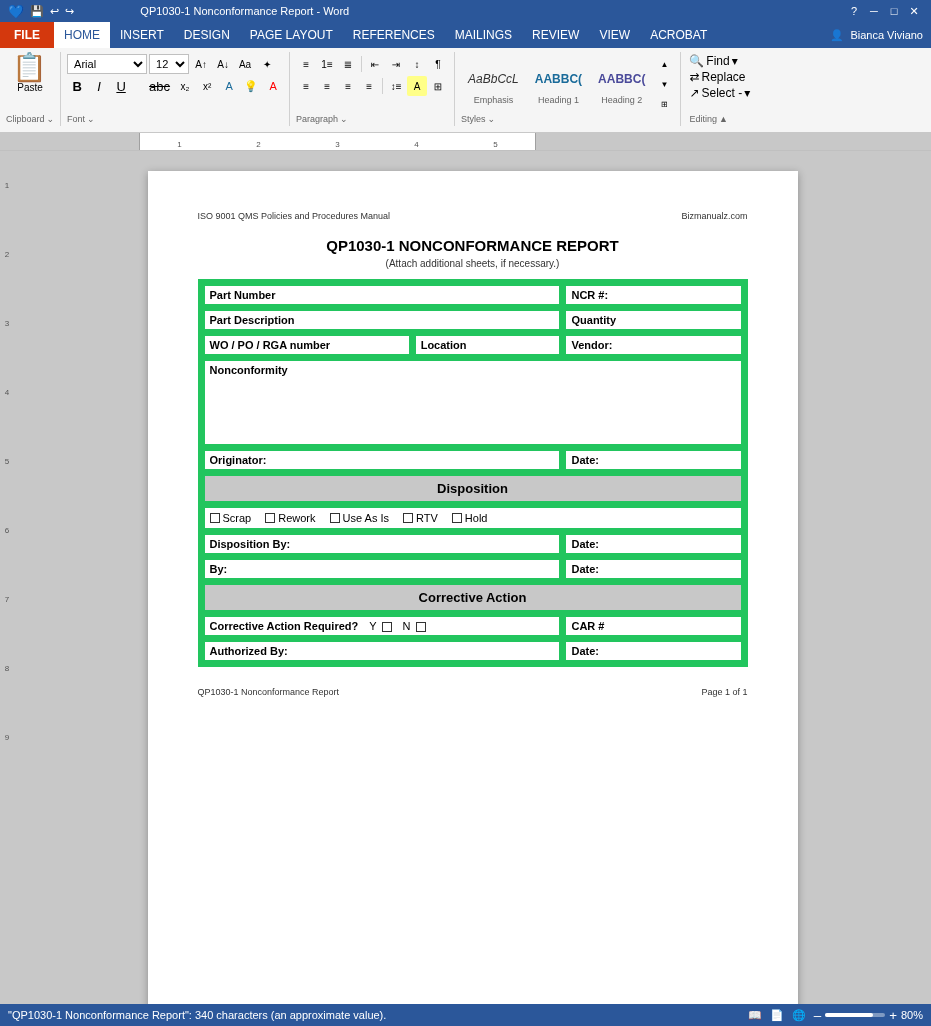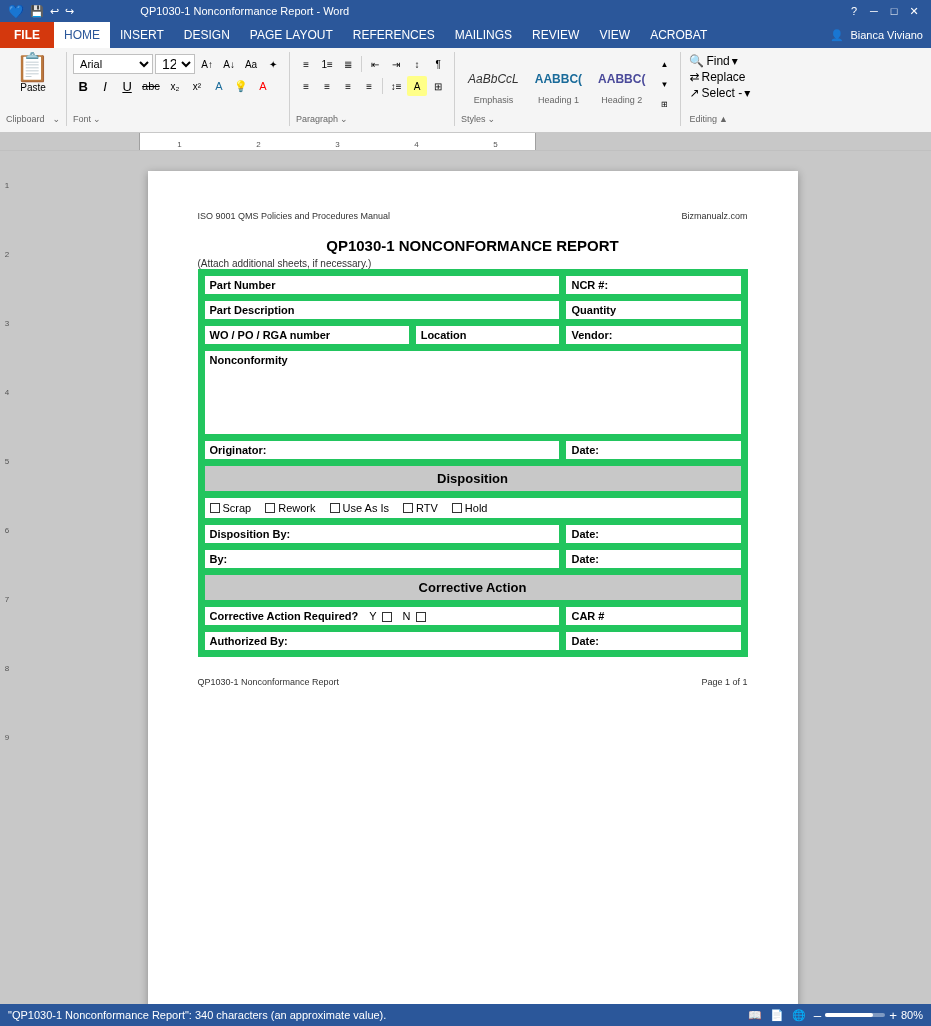--- a/index.html
+++ b/index.html
@@ -69,21 +69,21 @@
     select.font-select {
       height: 20px;
       font-size: 11px;
       border: 1px solid #c0c0c0;
       background: white;
       padding: 0 2px;
       min-width: 80px;
     }
     select.size-select {
       height: 20px;
-      font-size: 14px;
+      font-size: 11px;
       border: 1px solid #c0c0c0;
       background: white;
       padding: 0 2px;
       width: 40px;
     }
     .ribbon-btn {
       height: 20px;
       min-width: 20px;
       border: 1px solid transparent;
       background: transparent;
@@ -138,22 +138,24 @@
     }
 
     
     .form-title {
       text-align: center;
       font-size: 15px;
       font-weight: bold;
       margin-bottom: 4px;
     }
     .form-subtitle {
+      text-align: center;
       font-size: 10px;
       color: #333;
+      margin-bottom: 10px;
     }
 
     
     .form-table {
       width: 100%;
       border-collapse: collapse;
       font-size: 11px;
     }
     .form-table td {
       border: 7px solid #22c55e;
@@ -273,21 +275,21 @@
 </div>
 
 <div class="ribbon">
   <div style="display:flex; align-items:stretch; padding:2px 0; min-height:72px;">
 
     <div style="display:flex;flex-direction:column;border-right:1px solid #d0d0d0;padding:2px 6px;align-items:center;min-width:55px;">
       <div style="flex:1;display:flex;flex-direction:column;align-items:center;">
         <div style="font-size:28px;line-height:1;">📋</div>
         <div style="font-size:10px;">Paste</div>
       </div>
-      <div style="font-size:9px;color:#666;display:flex;align-items:center;gap:8px;">
+      <div style="font-size:9px;color:#666;display:flex;align-items:center;gap:2px;">
         <span>Clipboard</span>
         <span style="cursor:pointer;">⌄</span>
       </div>
     </div>
 
     <div style="display:flex;flex-direction:column;border-right:1px solid #d0d0d0;padding:2px 6px;">
       <div style="display:flex;align-items:center;gap:2px;margin-bottom:2px;">
         <select class="font-select">
           <option>Arial</option>
         </select>
@@ -296,21 +298,21 @@
         </select>
         <button class="ribbon-btn grow-font-btn">A↑</button>
         <button class="ribbon-btn shrink-font-btn">A↓</button>
         <button class="ribbon-btn" style="font-size:10px;">Aa</button>
         <button class="ribbon-btn" style="font-size:10px;">✦</button>
       </div>
       <div style="display:flex;align-items:center;gap:2px;">
         <button class="ribbon-btn bold" style="font-weight:bold;font-size:13px;">B</button>
         <button class="ribbon-btn italic" style="font-style:italic;font-size:13px;">I</button>
         <button class="ribbon-btn underline" style="text-decoration:underline;font-size:13px;">U</button>
-        <button class="ribbon-btn" style="text-decoration:line-through;font-size:11px;">abc</button>
+        <button class="ribbon-btn" style="text-decoration:line-through;font-size:13px;margin-left:13px;">abc</button>
         <button class="ribbon-btn" style="font-size:10px;">x₂</button>
         <button class="ribbon-btn" style="font-size:10px;">x²</button>
         <button class="ribbon-btn" style="font-size:11px;color:#1a6b9a;">A</button>
         <button class="ribbon-btn" style="font-size:11px;">💡</button>
         <button class="ribbon-btn" style="font-size:11px;color:red;">A</button>
       </div>
       <div style="font-size:9px;color:#666;margin-top:auto;display:flex;align-items:center;gap:2px;">
         <span>Font</span>
         <span style="cursor:pointer;">⌄</span>
       </div>

